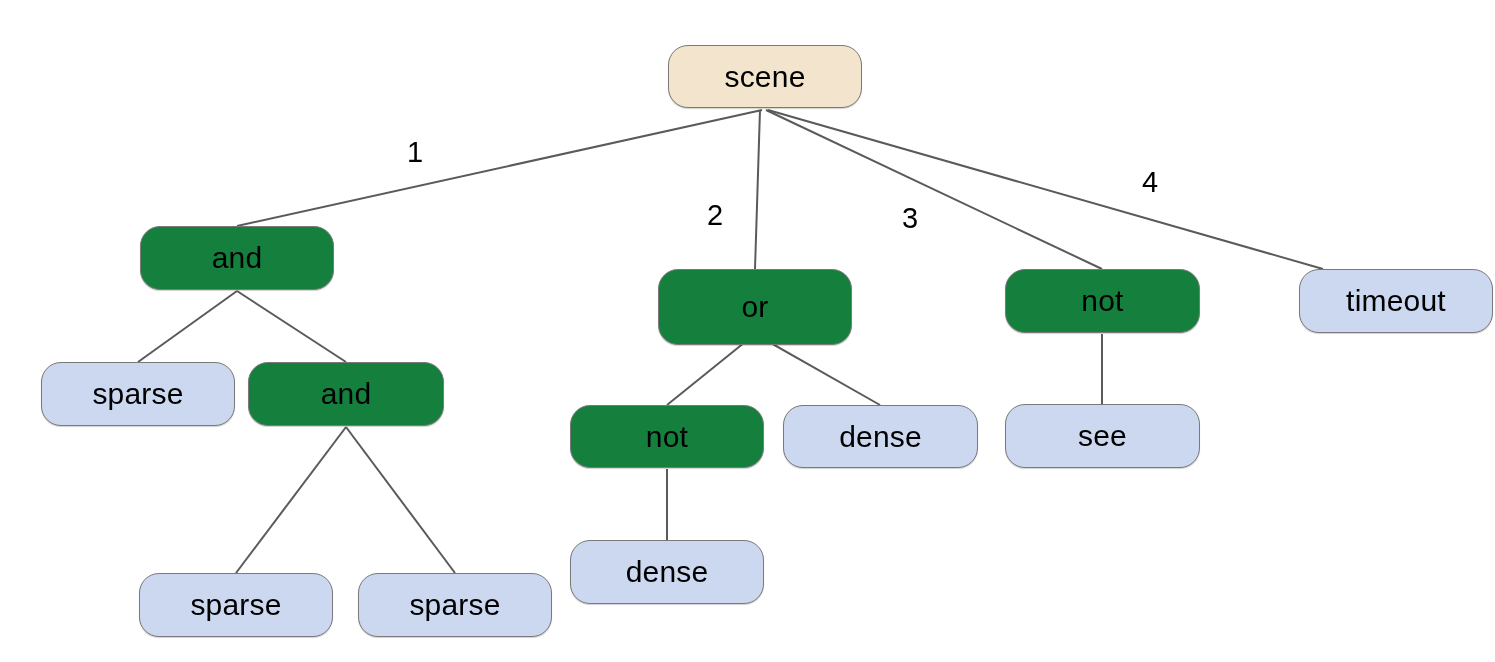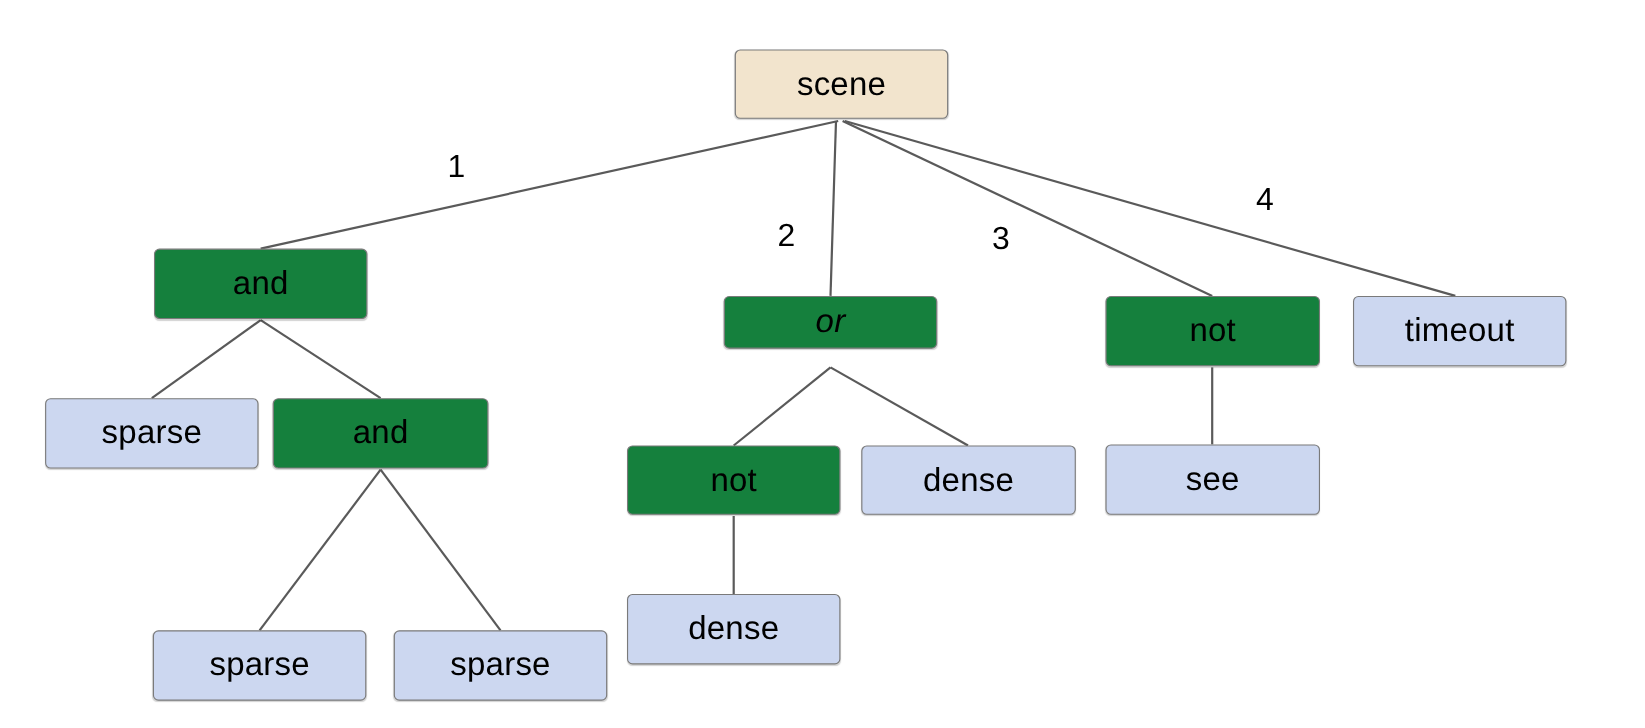--- a/index.html
+++ b/index.html
@@ -20,21 +20,21 @@
     left: 0;
     top: 0;
     width: 1495px;
     height: 662px;
     pointer-events: none;
   }
   .node {
     position: absolute;
     box-sizing: border-box;
     border: 1.6px solid #7a7a7a;
-    border-radius: 5px;
+    border-radius: 20px;
     display: flex;
     align-items: center;
     justify-content: center;
     color: #000000;
     font-size: 30px;
     line-height: 1;
     letter-spacing: 0.2px;
     box-shadow: 0 1px 1px rgba(0,0,0,0.18);
     white-space: nowrap;
   }
@@ -83,39 +83,39 @@
       </div>
       <div class="node op" style="left: 248px; top: 362px; width: 196px; height: 64px;">
         <span>and</span>
       </div>
       <div class="node leaf" style="left: 139px; top: 573px; width: 194px; height: 64px;">
         <span>sparse</span>
       </div>
       <div class="node leaf" style="left: 358px; top: 573px; width: 194px; height: 64px;">
         <span>sparse</span>
       </div>
-      <div class="node op" style="left: 658px; top: 269px; width: 194px; height: 48px; font-style: italic;">
+      <div class="node op" style="left: 658px; top: 269px; width: 194px; height: 76px;">
         <span>or</span>
       </div>
       <div class="node op" style="left: 570px; top: 405px; width: 194px; height: 63px;">
         <span>not</span>
       </div>
       <div class="node leaf" style="left: 783px; top: 405px; width: 195px; height: 63px;">
         <span>dense</span>
       </div>
       <div class="node leaf" style="left: 570px; top: 540px; width: 194px; height: 64px;">
         <span>dense</span>
       </div>
       <div class="node op" style="left: 1005px; top: 269px; width: 195px; height: 64px;">
         <span>not</span>
       </div>
       <div class="node leaf" style="left: 1005px; top: 404px; width: 195px; height: 64px;">
         <span>see</span>
       </div>
-      <div class="node leaf" style="left: 1230px; top: 269px; width: 194px; height: 64px;">
+      <div class="node leaf" style="left: 1299px; top: 269px; width: 194px; height: 64px;">
         <span>timeout</span>
       </div>
     </div>
   <div id="label-layer">
       <div class="edge-label" style="left: 415px; top: 152px;">1</div>
       <div class="edge-label" style="left: 715px; top: 215px;">2</div>
       <div class="edge-label" style="left: 910px; top: 218px;">3</div>
       <div class="edge-label" style="left: 1150px; top: 182px;">4</div>
     </div>
 

